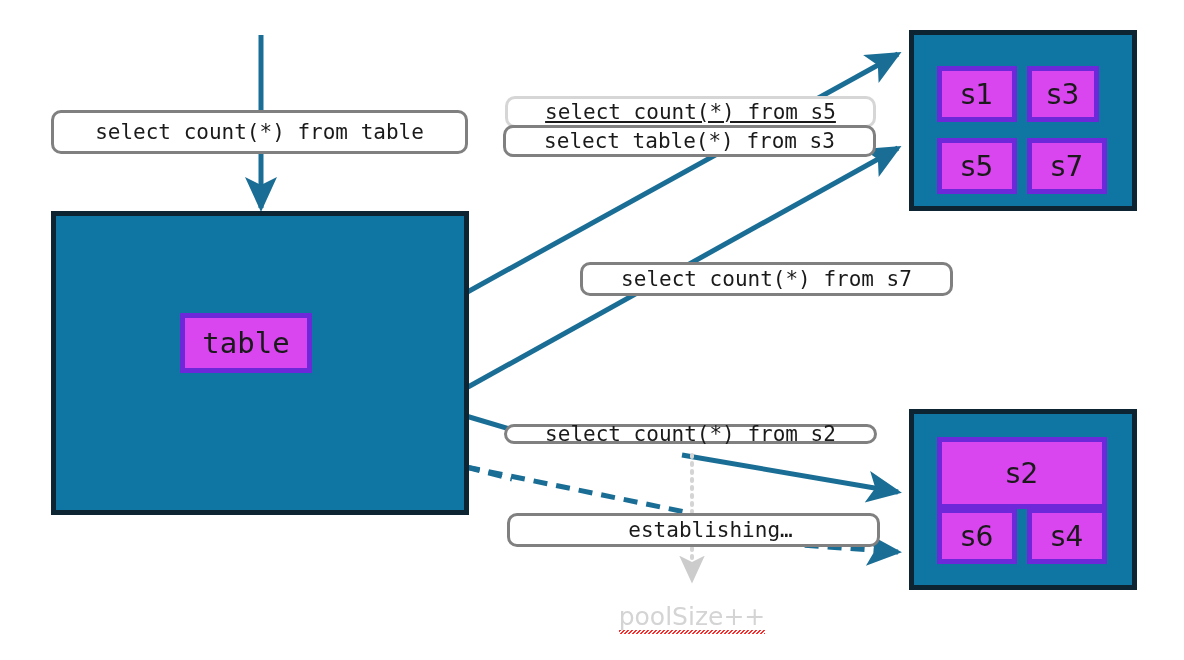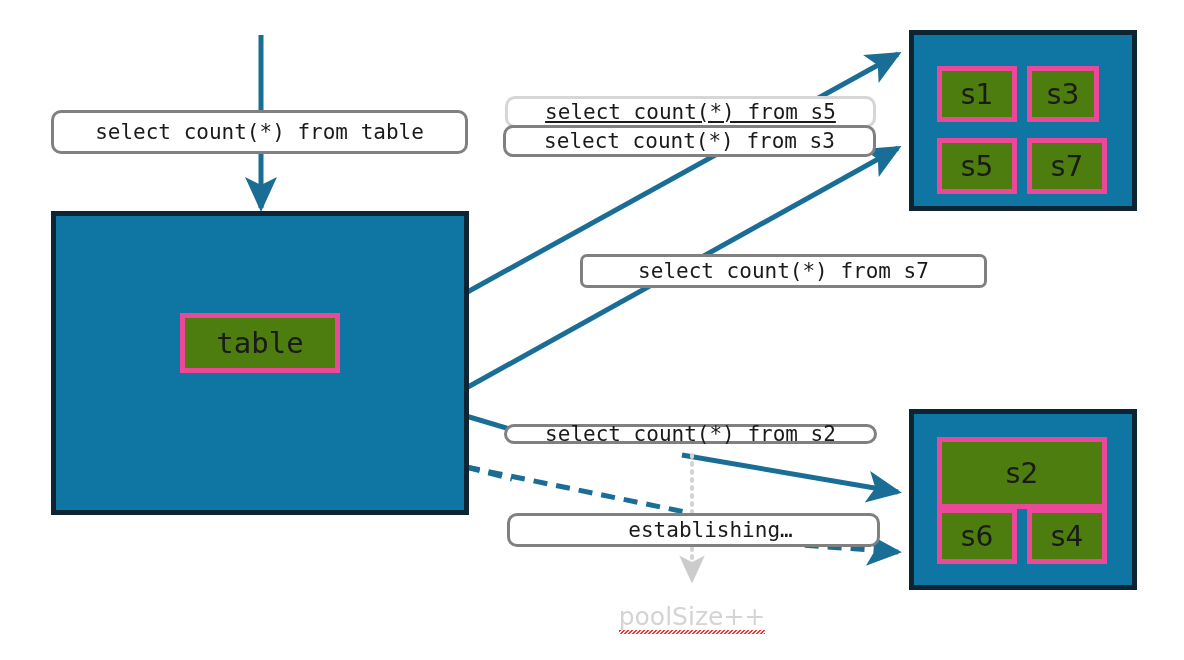--- a/index.html
+++ b/index.html
@@ -32,22 +32,22 @@
   .blue-box {
     position: absolute;
     background: #0f76a4;
     border: 5px solid #0d2433;
     box-sizing: border-box;
   }
 
   
   .node-box {
     position: absolute;
-    background: #4d7c0f;
-    border: 5px solid #ec4899;
+    background: #d946ef;
+    border: 5px solid #6d28d9;
     box-sizing: border-box;
     display: flex;
     align-items: center;
     justify-content: center;
     color: #1a1a1a;
   }
   .node-box.mono {
     font-family: "DejaVu Sans Mono", "Liberation Mono", monospace;
     font-size: 29px;
   }
@@ -137,21 +137,21 @@
     <line x1="466" y1="467" x2="690" y2="513" stroke="#1a6e95" stroke-width="5" stroke-dasharray="14 9"></line>
 
     <line x1="690" y1="537" x2="898" y2="552" stroke="#1a6e95" stroke-width="5" stroke-dasharray="14 9" marker-end="url(#ah-blue)"></line>
 
     <line x1="692" y1="455" x2="692" y2="512" stroke="#d4d4d4" stroke-width="4" stroke-dasharray="2 6" stroke-linecap="round"></line>
     <line x1="692" y1="548" x2="692" y2="578" stroke="#d4d4d4" stroke-width="4" stroke-dasharray="2 6" stroke-linecap="round" marker-end="url(#ah-gray)"></line>
   </svg>
 
   <div class="blue-box" style="left:51px; top:211px; width:418px; height:304px;">
   </div>
-  <div class="node-box mono" style="left:180px; top:313px; width:160px; height:60px;">
+  <div class="node-box mono" style="left:180px; top:313px; width:132px; height:60px;">
     <span>table</span>
   </div>
 
   <div class="blue-box" style="left:909px; top:30px; width:228px; height:181px;">
   </div>
   <div class="node-box sans" style="left:937px; top:66px; width:80px; height:56px;">
     <span>s1</span>
   </div>
   <div class="node-box sans" style="left:1027px; top:66px; width:72px; height:56px;">
     <span>s3</span>
@@ -177,24 +177,24 @@
 
   <div class="label-pill front" style="left:51px; top:110px; width:417px; height:44px;">
     <span>select count(*) from table</span>
   </div>
 
   <div class="label-pill faded" style="left:505px; top:96px; width:371px; height:32px;text-decoration:underline;">
     <span>select count(*) from s5</span>
   </div>
 
   <div class="label-pill front" style="left:503px; top:125px; width:373px; height:32px;">
-    <span>select count(*) from s3</span>
-  </div>
-
-  <div class="label-pill front" style="left:580px; top:254px; width:407px; height:34px;border-radius:7px;">
+    <span>select table(*) from s3</span>
+  </div>
+
+  <div class="label-pill front" style="left:580px; top:262px; width:373px; height:34px;">
     <span>select count(*) from s7</span>
   </div>
 
   <div class="label-pill front" style="left:504px; top:424px; width:373px; height:20px;">
     <span>select count(*) from s2</span>
   </div>
 
   <div class="label-pill front" style="left:507px; top:513px; width:373px; height:34px;padding-left:34px;">
     <span>establishing…</span>
   </div>

